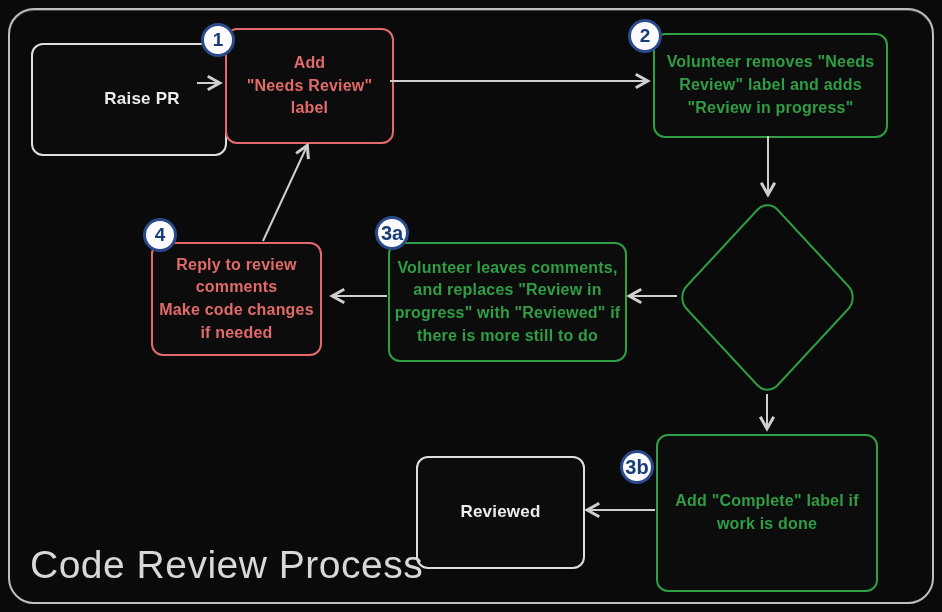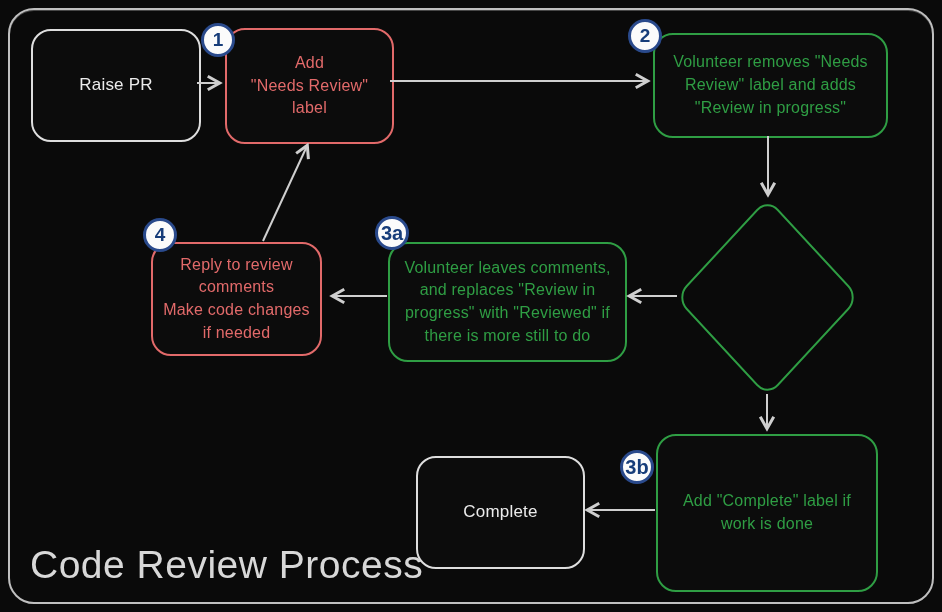--- a/index.html
+++ b/index.html
@@ -8,22 +8,22 @@
     background:var(--bg,#0a0a0a); overflow:hidden;
     font-family:"Liberation Sans","DejaVu Sans",sans-serif;
   }
   .frame {
     position:absolute; left:8px; top:8px; width:922px; height:592px;
     border:2px solid var(--frame,#bfbfbf); border-radius:26px;
     box-shadow: inset 0 1px 0 rgba(255,255,255,.25);
   }
   .node {
     position:absolute; display:flex; align-items:center; justify-content:center;
-    text-align:center; white-space:pre-line; border-radius:20px;
-    background:rgba(18,18,18,.35); line-height:1.42; letter-spacing:.2px;
+    text-align:center; white-space:pre-line; border-radius:12px;
+    background:rgba(18,18,18,.35); line-height:1.42; letter-spacing:.2px;font-weight:bold;
   }
   .node.neutral { border:2px solid var(--neutral,#dedede); color:var(--neutral-text,#ececec); font-size:17px; }
   .node.red     { border:2px solid var(--red,#e26a6a); color:var(--red,#e26a6a); font-size:16px; }
   .node.green   { border:2px solid var(--green,#2f9e44); color:var(--green,#2f9e44); font-size:16px; }
   .diamond-shape {
     position:absolute; left:700px; top:230px; width:131px; height:131px;
     border:2px solid var(--green,#2f9e44); border-radius:16px;
     transform:scale(.97,1.05) rotate(45deg);
   }
   .diamond-label {
@@ -61,21 +61,21 @@
     <line class="arrow" x1="197" y1="83" x2="219" y2="83" marker-end="url(#arw)"></line>
     <line class="arrow" x1="390" y1="81" x2="647" y2="81" marker-end="url(#arw)"></line>
     <line class="arrow" x1="768" y1="136" x2="768" y2="194" marker-end="url(#arw)"></line>
     <line class="arrow" x1="677" y1="296" x2="630" y2="296" marker-end="url(#arw)"></line>
     <line class="arrow" x1="387" y1="296" x2="333" y2="296" marker-end="url(#arw)"></line>
     <line class="arrow" x1="263" y1="241" x2="307" y2="146" marker-end="url(#arw)"></line>
     <line class="arrow" x1="767" y1="394" x2="767" y2="428" marker-end="url(#arw)"></line>
     <line class="arrow" x1="655" y1="510" x2="588" y2="510" marker-end="url(#arw)"></line>
   </svg>
 
-  <div class="node neutral" style="left:31px; top:29px; width:166px; height:109px;">Raise PR</div>
+  <div class="node neutral" style="left:31px; top:43px; width:166px; height:109px;padding-left:26px;">Raise PR</div>
 
   <div class="node red" style="left:225px; top:28px; width:165px; height:112px;">Add
 "Needs Review"
 label</div>
 
   <div class="node green" style="left:653px; top:33px; width:231px; height:101px;">Volunteer removes "Needs
 Review" label and adds
 "Review in progress"</div>
 
   <div class="diamond-shape"></div>
@@ -86,21 +86,21 @@
 there is more still to do</div>
 
   <div class="node red" style="left:151px; top:242px; width:167px; height:110px;">Reply to review
 comments
 Make code changes
 if needed</div>
 
   <div class="node green" style="left:656px; top:434px; width:218px; height:154px;">Add "Complete" label if
 work is done</div>
 
-  <div class="node neutral" style="left:416px; top:456px; width:165px; height:109px;">Complete</div>
+  <div class="node neutral" style="left:416px; top:456px; width:165px; height:109px;">Reviewed</div>
 
   <div class="badge" style="left:201px; top:23px;">1</div>
   <div class="badge" style="left:628px; top:19px;">2</div>
   <div class="badge small" style="left:375px; top:216px;">3a</div>
   <div class="badge" style="left:143px; top:218px;">4</div>
   <div class="badge small" style="left:620px; top:406px;margin-top:44px;">3b</div>
 
   <div class="title">Code Review Process</div>
 </div>
 

